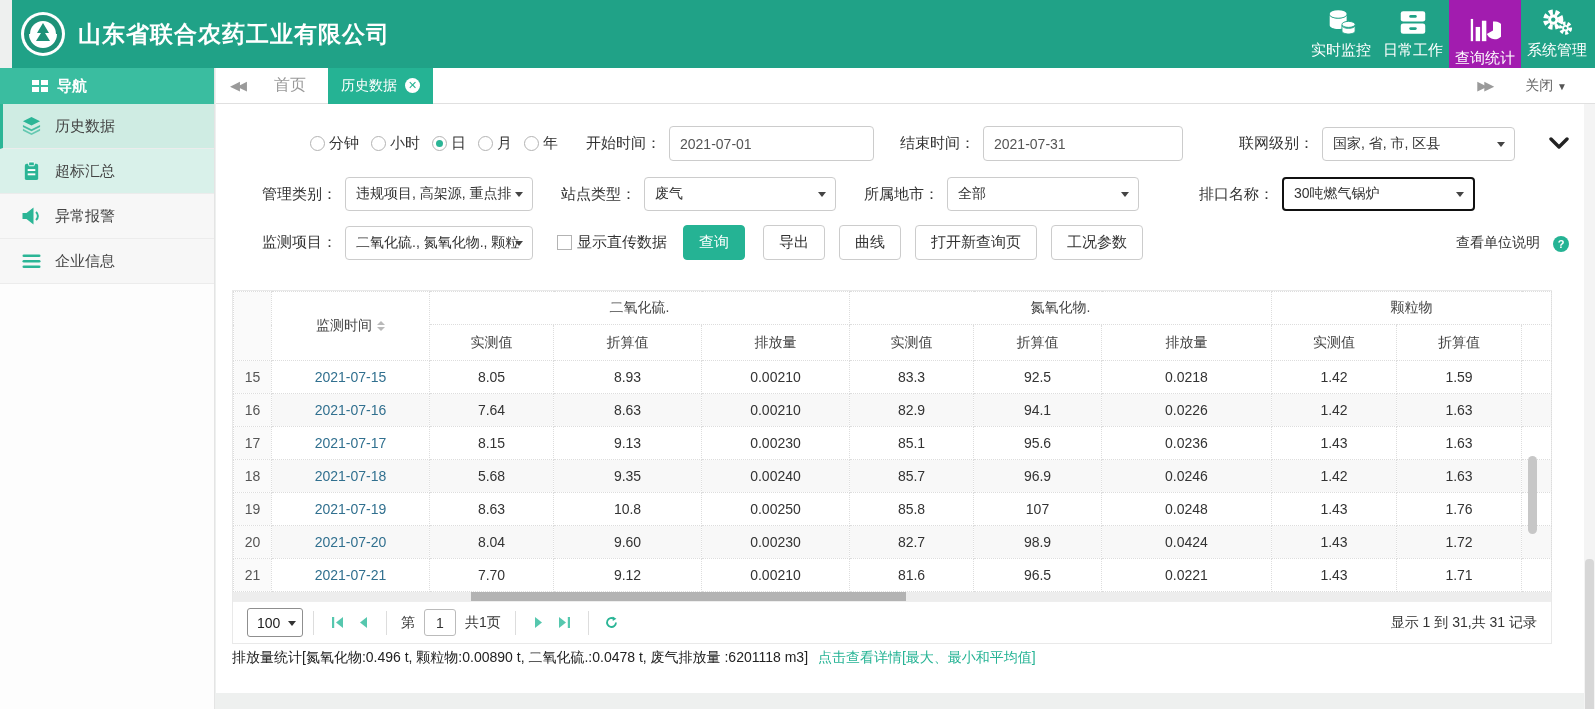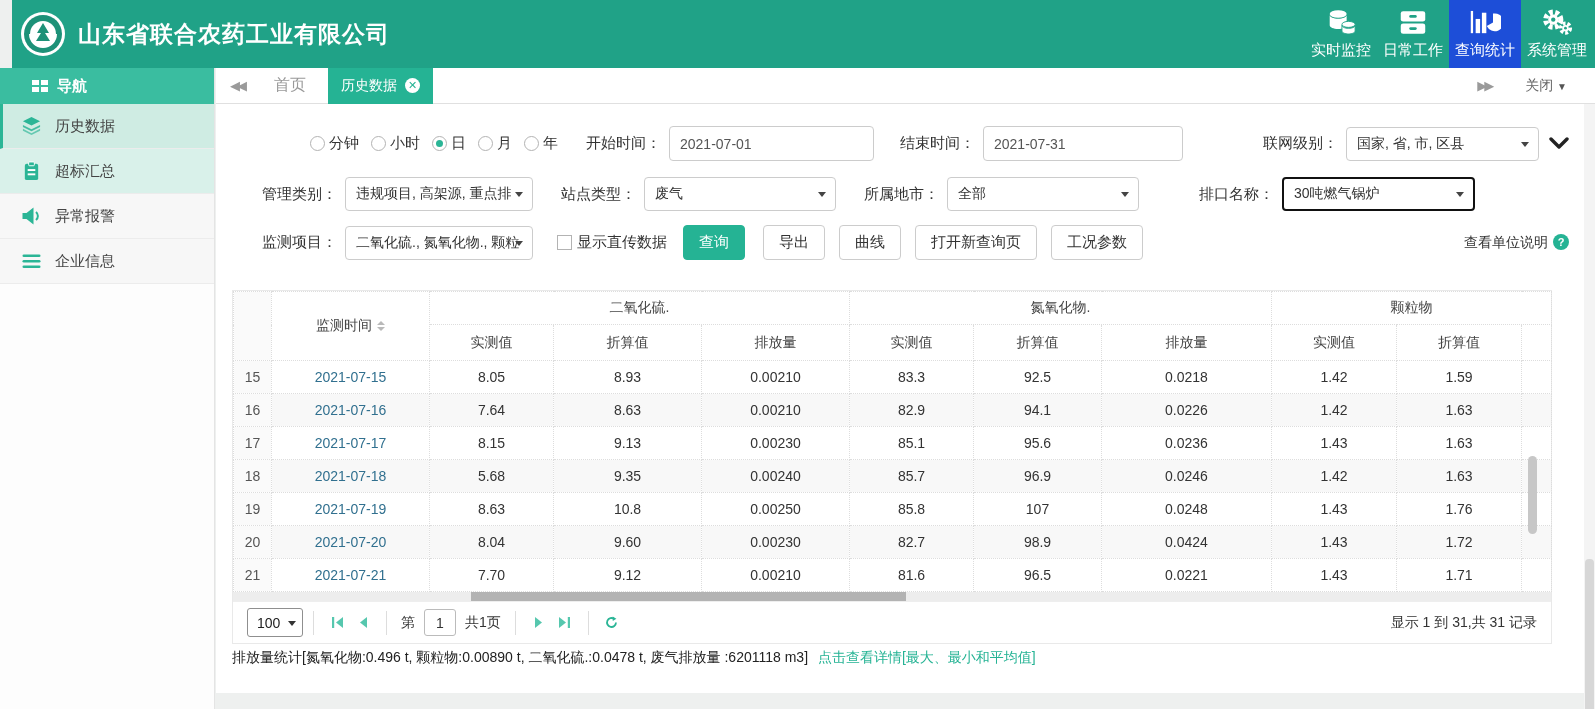--- a/index.html
+++ b/index.html
@@ -5,21 +5,21 @@
   * { margin:0; padding:0; box-sizing:border-box; }
   html,body { width:1595px; height:709px; overflow:hidden; }
   body { font-family:"Liberation Sans","DejaVu Sans",sans-serif; background:#eef0ef; position:relative; }
 
   
   .topbar { position:absolute; top:0; left:12px; width:1595px; height:68px; background:#20a287; display:flex; align-items:center; z-index:5; }
   .logo { width:46px; height:46px; margin-left:8px; flex:0 0 auto; }
   .company-title { color:#fff; font-size:23px; font-weight:bold; margin-left:12px; letter-spacing:1px; }
   .top-nav { margin-left:auto; display:flex; height:68px; margin-right:14px; }
   .nav-item { width:72px; height:68px; display:flex; flex-direction:column; align-items:center; justify-content:center; gap:5px; color:#fff; font-size:15px; cursor:pointer; }
-  .nav-item.active { background:#1d4ed8; }
+  .nav-item.active { background:#a21caf;justify-content:flex-end; }
   .nav-item svg { width:32px; height:27px; display:block; }
 
   
   .sidebar { position:absolute; top:68px; left:0; width:215px; height:641px; background:#fdfdfd; border-right:1px solid #e4e4e4; }
   .sidebar-header { height:36px; background:#3abda0; color:#fff; font-size:15px; font-weight:bold; display:flex; align-items:center; gap:9px; padding-left:32px; }
   .sidebar-header svg { width:16px; height:14px; }
   .menu-item { height:45px; display:flex; align-items:center; gap:13px; padding-left:21px; font-size:15px; color:#444; background:#f7f7f7; border-bottom:1px solid #ececec; cursor:pointer; }
   .menu-item svg { width:21px; height:20px; flex:0 0 auto; }
   .menu-item.active { background:#cfece3; border-left:3px solid #2bb596; padding-left:18px; }
   .menu-item.hl { background:#d9f1ea; }
@@ -49,21 +49,21 @@
   .radio em { font-style:normal; font-size:15px; color:#333; }
   .f-input { height:35px; border:1px solid #ccc; border-radius:4px; font-size:14px; color:#555; padding:0 10px; font-family:"Liberation Sans",sans-serif; }
   .sel { position:relative; height:34px; border:1px solid #ccc; border-radius:4px; background:#fff; display:flex; align-items:center; padding:0 22px 0 10px; font-size:14px; color:#333; cursor:pointer; white-space:nowrap; overflow:hidden; }
   .sel .caret { position:absolute; right:9px; top:50%; margin-top:-2px; width:0; height:0; border-left:4px solid transparent; border-right:4px solid transparent; border-top:5px solid #444; }
   .sel.focused { border:2px solid #111; }
   .chk { width:15px; height:15px; border:1px solid #b3b3b3; background:#fff; margin-right:5px; flex:0 0 auto; cursor:pointer; }
   .chk-label { font-size:15px; color:#333; cursor:pointer; }
   .btn { height:35px; padding:0 15px; background:#fff; border:1px solid #ccc; border-radius:4px; font-size:15px; color:#333; cursor:pointer; font-family:"Liberation Sans",sans-serif; }
   .btn.primary { background:#25b394; border-color:#25b394; color:#fff; }
   .collapse-chevron { margin-left:auto; cursor:pointer; }
-  .unit-help { margin-left:auto; display:flex; align-items:flex-start; gap:5px; font-size:14px; color:#333; cursor:pointer; }
+  .unit-help { margin-left:auto; display:flex; align-items:flex-end; gap:13px; font-size:14px; color:#333; cursor:pointer; }
   .help-icon { width:16px; height:16px; border-radius:50%; background:#25b394; color:#fff; font-size:11px; font-weight:bold; text-align:center; line-height:16px; }
 
   
   .grid-box { position:absolute; left:16px; top:186px; width:1320px; border:1px solid #e9e9e9; background:#fff; }
   table { width:100%; border-collapse:collapse; table-layout:fixed; }
   th, td { border:1px dotted #ddd; font-size:14px; font-weight:normal; text-align:center; overflow:hidden; white-space:nowrap; }
   thead .g-row th { height:33px; color:#444; }
   thead .s-row th { height:36px; color:#444; }
   tbody td { height:33px; color:#333; }
   tbody tr.even { background:#f8f8f8; }
@@ -245,21 +245,21 @@
           <em>月</em>
         </span>
       <span class="radio">
           <i class="rb"></i>
           <em>年</em>
         </span>
       <span class="f-label" style="margin-left:16px">开始时间：</span>
       <input class="f-input" style="width: 205px; margin-left: 8px;" value="2021-07-01">
       <span class="f-label" style="margin-left:26px">结束时间：</span>
       <input class="f-input" style="width: 200px; margin-left: 8px;" value="2021-07-31">
-      <span class="f-label" style="margin-left:80px">联网级别：</span>
+      <span class="f-label" style="margin-left:56px">联网级别：</span>
       <span class="sel" style="width:193px;margin-left:8px">
         <span>国家, 省, 市, 区县</span>
         <i class="caret"></i>
       </span>
       <svg class="collapse-chevron" width="20" height="14" viewBox="0 0 20 14">
         <path d="M2 2 L10 10 L18 2" fill="none" stroke="#222" stroke-width="3.4" stroke-linecap="round" stroke-linejoin="round"></path>
       </svg>
     </div>
 
     <div class="f-row f-row2">

